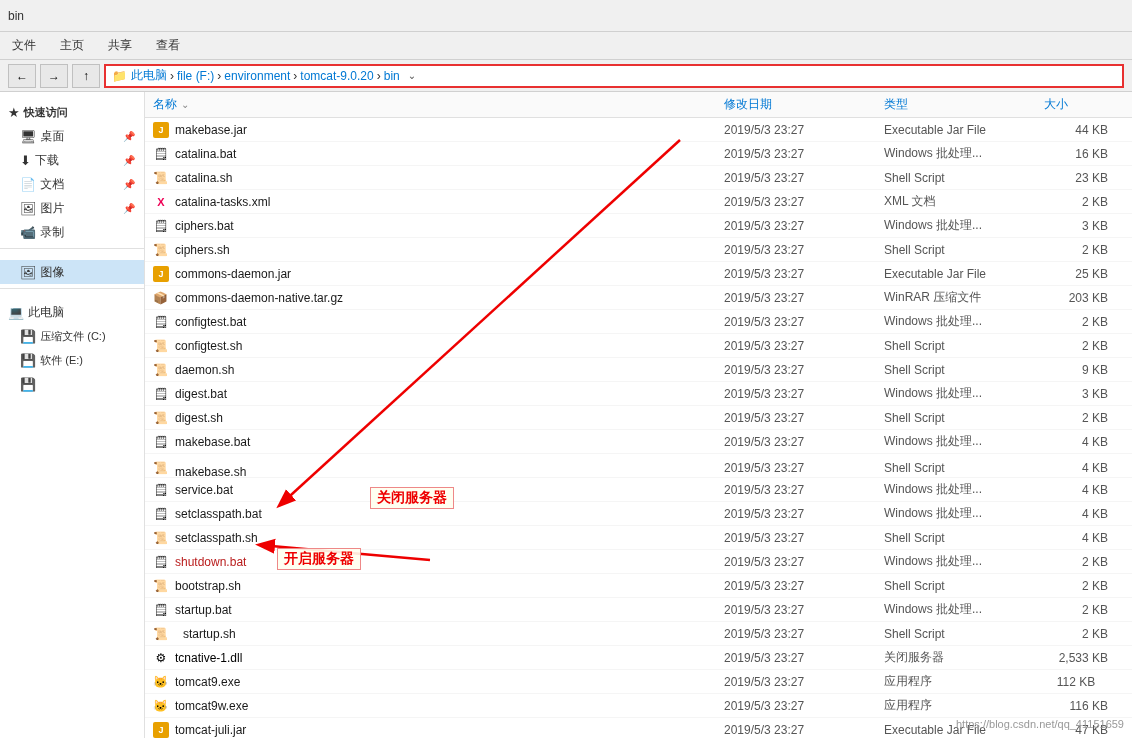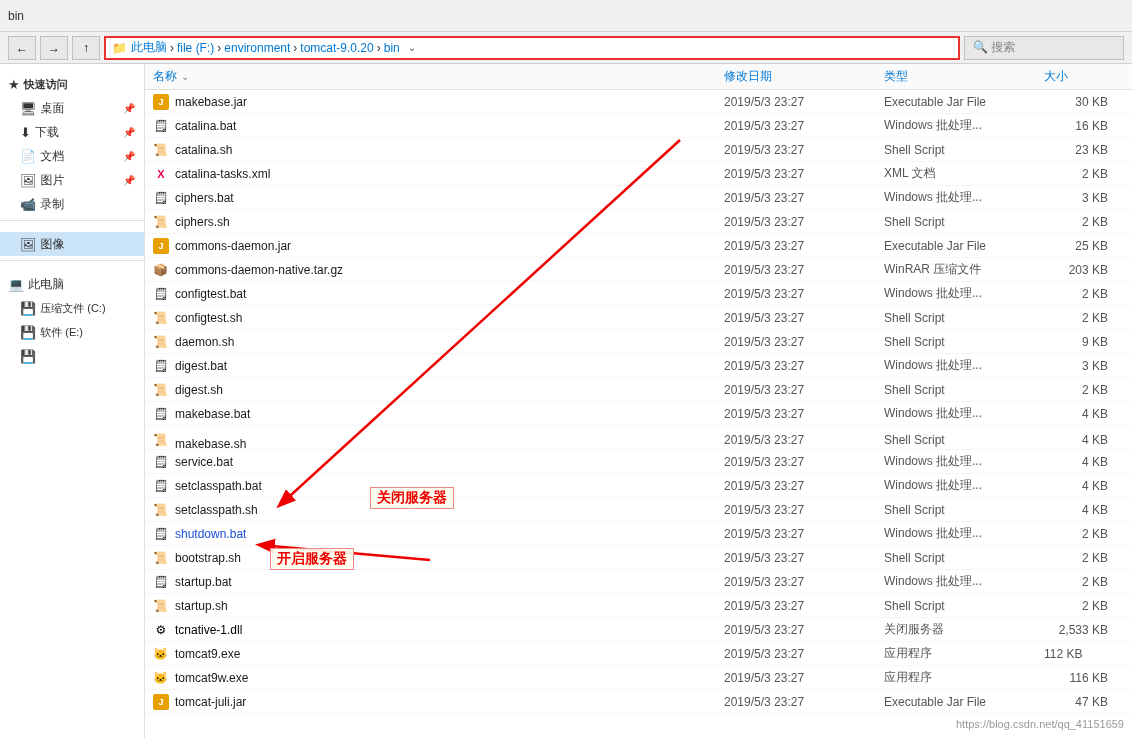--- a/index.html
+++ b/index.html
@@ -189,41 +189,46 @@
   </style>
 </head>
 <body>
 
 <div class="window">
 
   <div class="title-bar">
     <span>bin</span>
   </div>
 
+  <div class="menu-bar">
+    <span class="menu-item">文件</span>
+    <span class="menu-item">主页</span>
+    <span class="menu-item">共享</span>
+    <span class="menu-item">查看</span>
+  </div>
 
   <div class="address-bar" style="position:relative;">
     <div class="toolbar-btn">←</div>
     <div class="toolbar-btn">→</div>
     <div class="toolbar-btn">↑</div>
 
     <div class="address-input" style="border:2px solid #e83030; color:#0078d4; font-size:12px;">
       <span style="color:#888;">📁</span>
       <span style="margin-left:4px;">此电脑</span>
       <span class="breadcrumb-sep">›</span>
       <span>file (F:)</span>
       <span class="breadcrumb-sep">›</span>
       <span>environment</span>
       <span class="breadcrumb-sep">›</span>
       <span>tomcat-9.0.20</span>
       <span class="breadcrumb-sep">›</span>
       <span>bin</span>
       <span style="margin-left:8px; color:#555; font-size:10px;">⌄</span>
     </div>
 
-    <div class="toolbar-btn" style="width:160px; justify-content:flex-start; padding-left:8px; color:#888;">🔍 搜索</div>
   </div>
 
   <div class="main-layout">
 
     <div class="sidebar">
       <div class="sidebar-item">
         <span class="icon">★</span>
         <span style="font-size:11px; font-weight:bold;">快速访问</span>
       </div>
       <div class="sidebar-item" style="padding-left:20px;">
@@ -293,21 +298,21 @@
       </div>
 
       <div class="file-list" id="file-list">
       <div class="file-row">
     <div class="file-name-cell">
       <span style="display:inline-flex;align-items:center;justify-content:center;width:16px;height:16px;background:#e8a000;border-radius:2px;color:#fff;font-size:9px;font-weight:bold;">J</span>
       <span style="color:#1a1a1a;">makebase.jar</span>
     </div>
     <div style="color:#555;">2019/5/3 23:27</div>
     <div style="color:#555;">Executable Jar File</div>
-    <div style="color:#555; text-align:right; padding-right:16px;">30 KB</div>
+    <div style="color:#555; text-align:right; padding-right:16px;">44 KB</div>
   </div>
           <div class="file-row">
     <div class="file-name-cell">
       <span style="display:inline-flex;align-items:center;justify-content:center;width:16px;height:16px;font-size:12px;">🗒</span>
       <span style="color:#1a1a1a;">catalina.bat</span>
     </div>
     <div style="color:#555;">2019/5/3 23:27</div>
     <div style="color:#555;">Windows 批处理...</div>
     <div style="color:#555; text-align:right; padding-right:16px;">16 KB</div>
   </div>
@@ -451,21 +456,21 @@
       <span style="display:inline-flex;align-items:center;justify-content:center;width:16px;height:16px;font-size:12px;">📜</span>
       <span style="color:#1a1a1a;">setclasspath.sh</span>
     </div>
     <div style="color:#555;">2019/5/3 23:27</div>
     <div style="color:#555;">Shell Script</div>
     <div style="color:#555; text-align:right; padding-right:16px;">4 KB</div>
   </div>
           <div class="file-row">
     <div class="file-name-cell">
       <span style="display:inline-flex;align-items:center;justify-content:center;width:16px;height:16px;font-size:12px;">🗒</span>
-      <span style="color:#1d4ed8;">shutdown.bat</span>
+      <span style="color:#b91c1c;">shutdown.bat</span>
     </div>
     <div style="color:#555;">2019/5/3 23:27</div>
     <div style="color:#555;">Windows 批处理...</div>
     <div style="color:#555; text-align:right; padding-right:16px;">2 KB</div>
   </div>
           <div class="file-row">
     <div class="file-name-cell">
       <span style="display:inline-flex;align-items:center;justify-content:center;width:16px;height:16px;font-size:12px;">📜</span>
       <span style="color:#1a1a1a;">bootstrap.sh</span>
     </div>
@@ -478,21 +483,21 @@
       <span style="display:inline-flex;align-items:center;justify-content:center;width:16px;height:16px;font-size:12px;">🗒</span>
       <span style="color:#1a1a1a;">startup.bat</span>
     </div>
     <div style="color:#555;">2019/5/3 23:27</div>
     <div style="color:#555;">Windows 批处理...</div>
     <div style="color:#555; text-align:right; padding-right:16px;">2 KB</div>
   </div>
           <div class="file-row">
     <div class="file-name-cell">
       <span style="display:inline-flex;align-items:center;justify-content:center;width:16px;height:16px;font-size:12px;">📜</span>
-      <span style="color:#1a1a1a;">startup.sh</span>
+      <span style="color:#1a1a1a;margin-left:8px;">startup.sh</span>
     </div>
     <div style="color:#555;">2019/5/3 23:27</div>
     <div style="color:#555;">Shell Script</div>
     <div style="color:#555; text-align:right; padding-right:16px;">2 KB</div>
   </div>
           <div class="file-row">
     <div class="file-name-cell">
       <span style="display:inline-flex;align-items:center;justify-content:center;width:16px;height:16px;font-size:12px;">⚙</span>
       <span style="color:#000000;">tcnative-1.dll</span>
     </div>
@@ -500,21 +505,21 @@
     <div style="color:#555;">关闭服务器</div>
     <div style="color:#555; text-align:right; padding-right:16px;">2,533 KB</div>
   </div>
           <div class="file-row">
     <div class="file-name-cell">
       <span style="display:inline-flex;align-items:center;justify-content:center;width:16px;height:16px;font-size:12px;color:#c00;">🐱</span>
       <span style="color:#1a1a1a;">tomcat9.exe</span>
     </div>
     <div style="color:#555;">2019/5/3 23:27</div>
     <div style="color:#555;">应用程序</div>
-    <div style="color:#555; text-align:left; padding-right:16px;">112 KB</div>
+    <div style="color:#555; text-align:center; padding-right:16px;">112 KB</div>
   </div>
           <div class="file-row">
     <div class="file-name-cell">
       <span style="display:inline-flex;align-items:center;justify-content:center;width:16px;height:16px;font-size:12px;color:#c00;">🐱</span>
       <span style="color:#1a1a1a;">tomcat9w.exe</span>
     </div>
     <div style="color:#555;">2019/5/3 23:27</div>
     <div style="color:#555;">应用程序</div>
     <div style="color:#555; text-align:right; padding-right:16px;">116 KB</div>
   </div>
@@ -542,16 +547,16 @@
       </marker>
     </defs>
 
     <line x1="680" y1="140" x2="280" y2="505" stroke="#e00" stroke-width="2.5" marker-end="url(#arrowhead-red)"></line>
 
     <line x1="430" y1="560" x2="260" y2="545" stroke="#e00" stroke-width="2.5" marker-end="url(#arrowhead-red)"></line>
   </svg>
 
   <div class="label-close" style="top: 487px; left: 370px;">关闭服务器</div>
 
-  <div class="label-open" style="top: 548px; left: 270px;">开启服务器</div>
+  <div class="label-open" style="top: 548px; left: 277px;">开启服务器</div>
 </div>
 
 <div class="watermark">https://blog.csdn.net/qq_41151659</div>
 
 </body></html>

